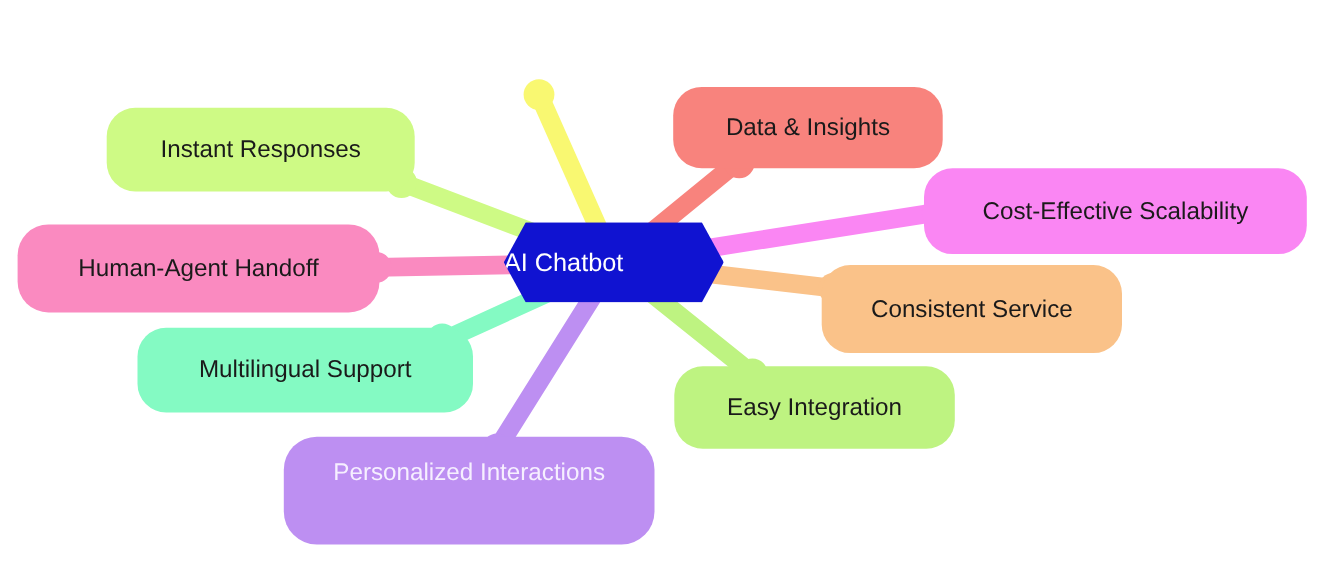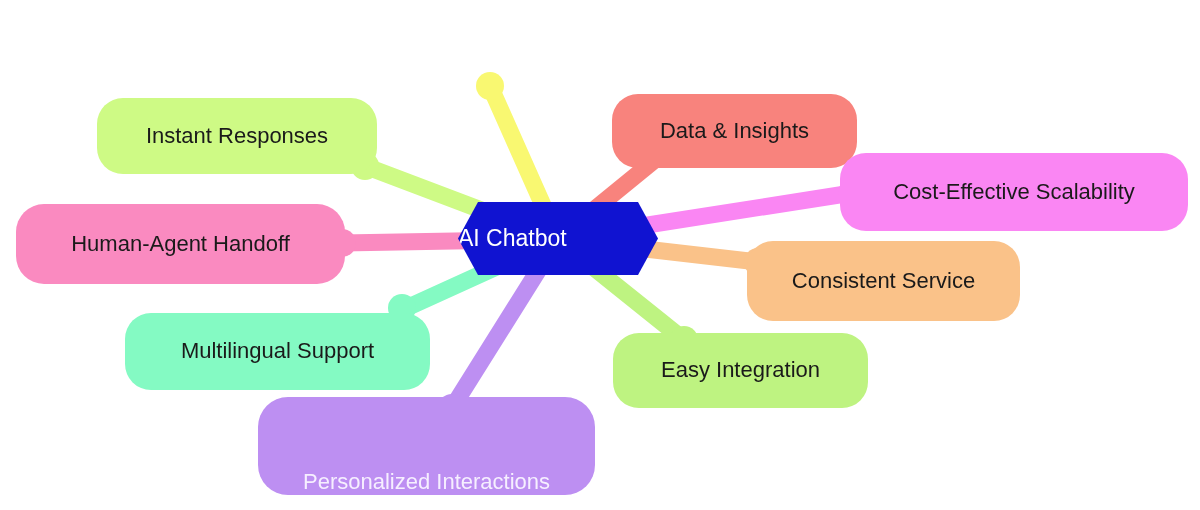--- a/index.html
+++ b/index.html
@@ -15,21 +15,21 @@
   }
   .node {
     position:absolute; z-index:1;
     display:flex; align-items:center; justify-content:center;
     font-size:22px; line-height:1.2;
     border-radius:26px;
     box-sizing:border-box;
     white-space:nowrap;
   }
   .node--tall {
-    align-items:flex-end;
+    align-items:flex-start;
     padding-top:19px;
     border-radius:30px;
   }
   .hexagon {
     position:absolute; z-index:2;
     display:flex; align-items:center; 
     font-size:23px;
     clip-path:polygon(0 50%, 20px 0, calc(100% - 20px) 0, 100% 50%, calc(100% - 20px) 100%, 20px 100%);
   }
 </style>
@@ -61,41 +61,41 @@
     <circle cx="402" cy="308" r="14" fill="#84FAC3"></circle>
 
     <line x1="558" y1="239" x2="342" y2="243" stroke-width="17" stroke-linecap="round" stroke="#FA8AC0"></line>
     <circle cx="342" cy="243" r="14" fill="#FA8AC0"></circle>
 
     <line x1="558" y1="239" x2="365" y2="166" stroke-width="17" stroke-linecap="round" stroke="#CEFA85"></line>
     <circle cx="365" cy="166" r="14" fill="#CEFA85"></circle>
   </svg>
 
 
-  <div class="node" style="left: 612px; top: 94px; width: 245px; height: 74px; background: rgb(248, 131, 125); color: rgb(26, 26, 26);">
+  <div class="node" style="left: 612px; top: 79px; width: 245px; height: 74px; background: rgb(248, 131, 125); color: rgb(26, 26, 26);">
     <span>Data &amp; Insights</span>
   </div>
 
   <div class="node" style="left: 840px; top: 153px; width: 348px; height: 78px; background: rgb(250, 134, 243); color: rgb(26, 26, 26);">
     <span>Cost-Effective Scalability</span>
   </div>
 
   <div class="node" style="left: 747px; top: 241px; width: 273px; height: 80px; background: rgb(250, 194, 137); color: rgb(26, 26, 26);">
     <span>Consistent Service</span>
   </div>
 
   <div class="node" style="left: 613px; top: 333px; width: 255px; height: 75px; background: rgb(190, 243, 129); color: rgb(26, 26, 26);">
     <span>Easy Integration</span>
   </div>
 
   <div class="node node--tall" style="left: 258px; top: 397px; width: 337px; height: 98px; background: rgb(189, 143, 242); color: rgb(246, 239, 255);">
     <span>Personalized Interactions</span>
   </div>
 
-  <div class="node" style="left: 125px; top: 313px; width: 305px; height: 77px; background: rgb(132, 250, 195); color: rgb(26, 26, 26);">
+  <div class="node" style="left: 125px; top: 298px; width: 305px; height: 77px; background: rgb(132, 250, 195); color: rgb(26, 26, 26);">
     <span>Multilingual Support</span>
   </div>
 
   <div class="node" style="left: 16px; top: 204px; width: 329px; height: 80px; border-radius: 28px; background: rgb(250, 138, 192); color: rgb(26, 26, 26);">
     <span>Human-Agent Handoff</span>
   </div>
 
   <div class="node" style="left: 97px; top: 98px; width: 280px; height: 76px; background: rgb(206, 250, 133); color: rgb(26, 26, 26);">
     <span>Instant Responses</span>
   </div>

